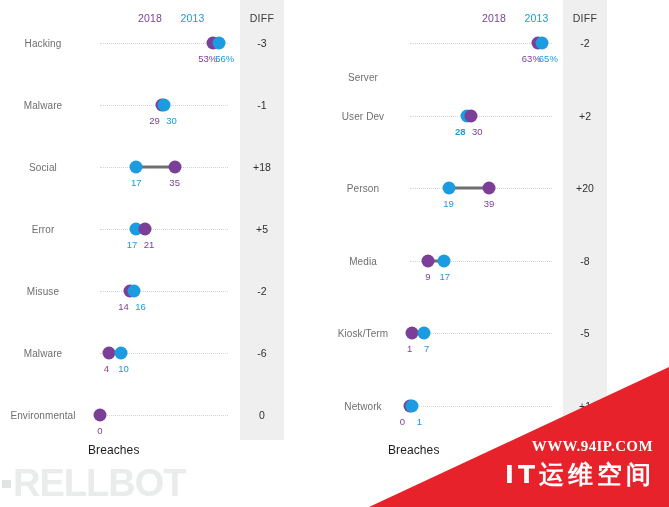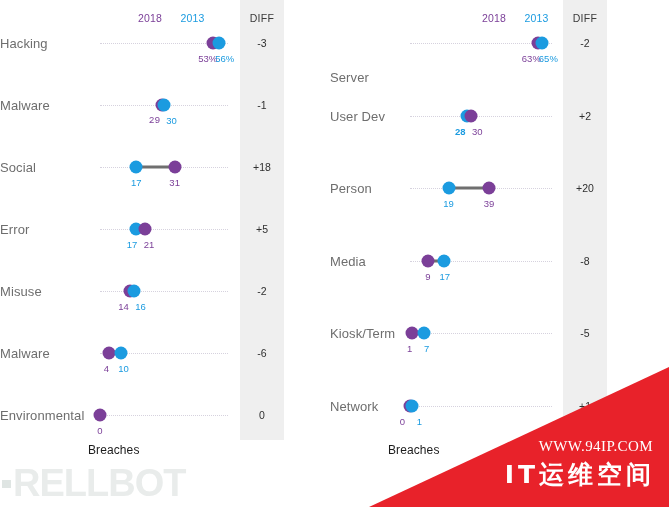--- a/index.html
+++ b/index.html
@@ -35,22 +35,22 @@
 
   .diff-head{
     position:absolute;top:12px;width:44px;text-align:center;
     font-size:10.5px;color:#3a3a3a;letter-spacing:.3px;
   }
 
   
   .row{position:absolute;left:0;right:0;height:0;}
   .rowlabel{
     position:absolute;
-    text-align:left;
-    font-size:13px;color:#6e6e6e;
+    text-align:center;
+    font-size:10px;color:#6e6e6e;
     transform:translateY(-50%);
     white-space:nowrap;
     letter-spacing:.1px;
   }
   .track{
     position:absolute;height:1px;top:0;
     border-top:1px dotted #d6d2de;
   }
   .connector{
     position:absolute;height:3px;background:#6f6f6f;
@@ -100,21 +100,21 @@
     position:absolute;right:0;bottom:0;width:300px;height:140px;
     overflow:hidden;pointer-events:none;
   }
   .wm-banner .tri{
     position:absolute;left:0;top:0;width:0;height:0;
     border-left:300px solid transparent;
     border-bottom:140px solid #e8222a;
   }
   .wm-banner .l1{
     position:absolute;right:16px;bottom:52px;
-    color:#ffffff;font-size:15px;font-weight:normal;letter-spacing:.4px;
+    color:#ffffff;font-size:15px;font-weight:bold;letter-spacing:.4px;
     font-family:"Liberation Serif",serif;
   }
   .wm-banner .l2{
     position:absolute;right:14px;bottom:16px;
     color:#ffffff;font-size:25px;font-weight:bold;letter-spacing:4px;
     font-family:"DejaVu Sans",sans-serif;
   }
 </style>
 </head>
 <body>
@@ -139,31 +139,31 @@
           <div class="dot b" style="left: 219.467px;"></div>
           <div class="vlabel p" style="left: 207.767px; top: 10px;">53%</div>
           <div class="vlabel b" style="left: 224.767px; top: 10px;">56%</div>
           <div class="diffval" style="left: 240px;">-3</div>
         </div>
         <div class="row" style="top: 105px;">
           <div class="rowlabel" style="left: 0px; width: 86px;">Malware</div>
           <div class="track" style="left: 100px; width: 128px;"></div>
           <div class="dot p" style="left: 161.867px;"></div>
           <div class="dot b" style="left: 164px;"></div>
-          <div class="vlabel p" style="left: 154.433px; top: 10px; font-family: Liberation Mono, monospace;">29</div>
+          <div class="vlabel p" style="left: 154.433px; top: 10px;">29</div>
           <div class="vlabel b" style="left: 171.433px; top: 10px;">30</div>
           <div class="diffval" style="left: 240px;">-1</div>
         </div>
         <div class="row" style="top: 167px;">
           <div class="rowlabel" style="left: 0px; width: 86px;">Social</div>
           <div class="track" style="left: 100px; width: 128px;"></div>
           <div class="connector" style="left: 136.267px; width: 38.4px;"></div>
           <div class="dot b" style="left: 136.267px;"></div>
           <div class="dot p" style="left: 174.667px;"></div>
-          <div class="vlabel p" style="left: 174.667px; top: 10px;">31</div>
+          <div class="vlabel p" style="left: 174.667px; top: 10px;">35</div>
           <div class="vlabel b" style="left: 136.267px; top: 10px;">17</div>
           <div class="diffval" style="left: 240px;">+18</div>
         </div>
         <div class="row" style="top: 229px;">
           <div class="rowlabel" style="left: 0px; width: 86px;">Error</div>
           <div class="track" style="left: 100px; width: 128px;"></div>
           <div class="dot b" style="left: 136.267px;"></div>
           <div class="dot p" style="left: 144.8px;"></div>
           <div class="vlabel p" style="left: 149.033px; top: 10px;">21</div>
           <div class="vlabel b" style="left: 132.033px; top: 10px;">17</div>

